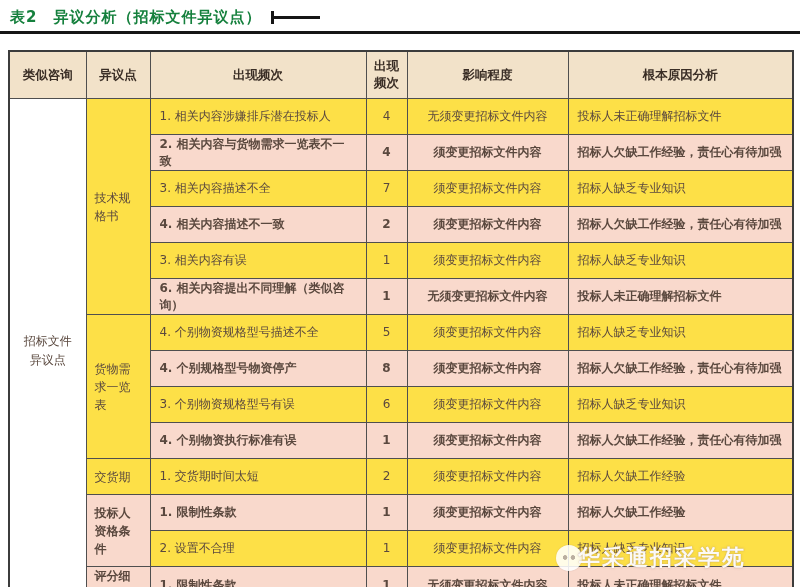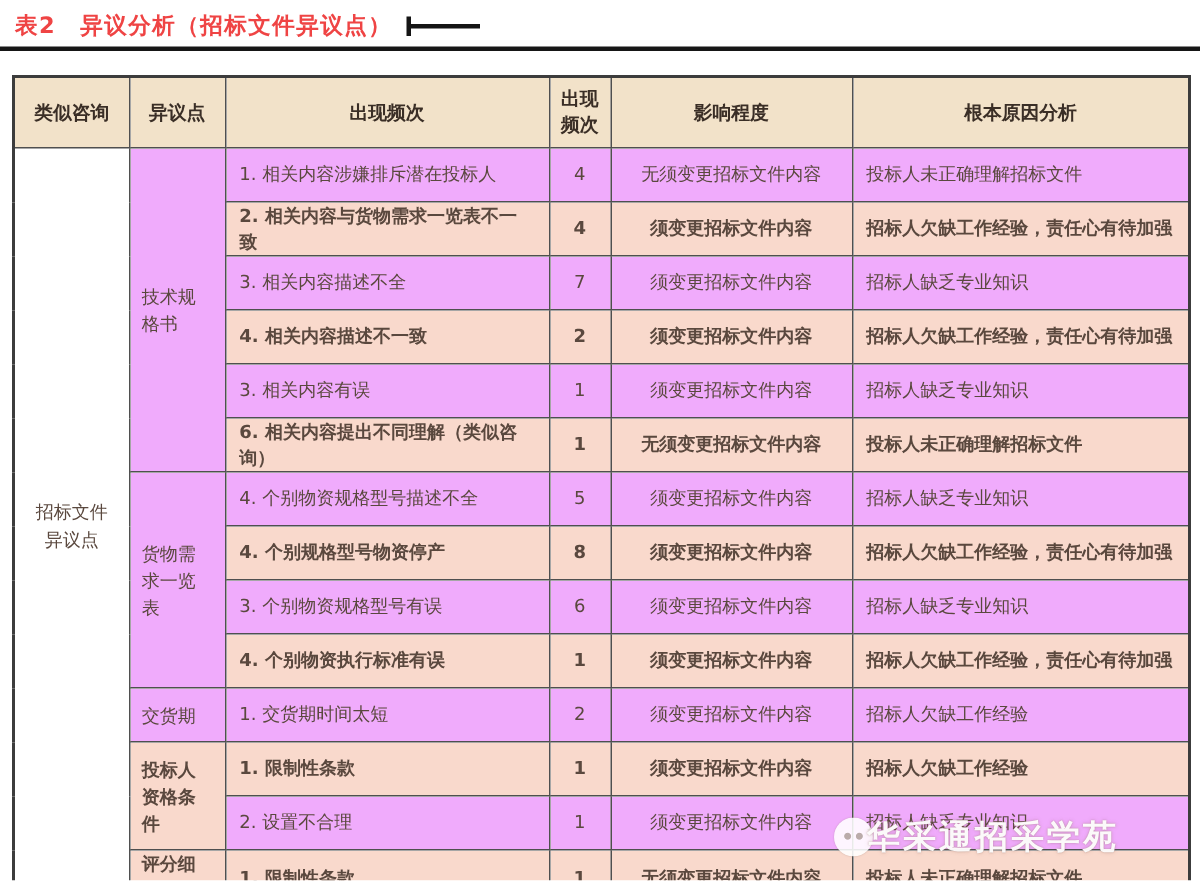--- a/index.html
+++ b/index.html
@@ -1,34 +1,34 @@
 <!DOCTYPE html>
 <html><head>
 <meta charset="utf-8">
 <style>
   html,body{margin:0;padding:0;background:#fff;font-family:"DejaVu Sans",sans-serif;}
   .page{position:relative;width:800px;height:587px;background:#ffffff;overflow:hidden;}
 
   .title-row{position:absolute;top:8px;left:10px;display:flex;align-items:center;}
-  .caption{font-size:15px;font-weight:bold;color:#ef4444;letter-spacing:1px;white-space:nowrap;}
+  .caption{font-size:15px;font-weight:bold;color:#15803d;letter-spacing:1px;white-space:nowrap;}
   .deco{display:flex;align-items:center;margin-left:10px;}
   .deco-tick{width:3px;height:13px;background:#151515;}
   .deco-bar{width:46px;height:3px;background:#151515;}
   .thick-rule{position:absolute;top:31px;left:0;width:800px;height:3px;background:#161616;}
 
   table{position:absolute;top:50px;left:8px;width:784px;border-collapse:collapse;table-layout:fixed;border:2px solid #3c3c3c;}
   th,td{border:1px solid #4f4f4f;overflow:hidden;}
   th{background:#f2e2c9;color:#3a2e26;font-size:12.5px;font-weight:bold;height:46px;text-align:center;line-height:1.35;padding:0 2px;}
   td{font-size:12px;color:#5a483e;height:33px;line-height:1.35;background:#ffffff;}
   td.c{text-align:center;}
   td.l{text-align:left;padding:0 9px;}
   td.grp{text-align:left;padding:0 8px;line-height:1.5;}
   td.stage{text-align:center;padding:0 12px;line-height:1.6;background:#ffffff;}
   td.pink{background:#f9d9cc;font-weight:bold;}
-  td.white{background:#f0abfc;}
+  td.white{background:#fde047;}
 
   .watermark{position:absolute;right:54px;bottom:14px;display:flex;align-items:center;z-index:5;pointer-events:none;}
   .wm-logo{width:26px;height:26px;border-radius:50%;margin-right:-4px;
     background:
       radial-gradient(circle at 35% 48%, rgba(130,110,100,.55) 2px, transparent 2.6px),
       radial-gradient(circle at 65% 48%, rgba(130,110,100,.55) 2px, transparent 2.6px),
       rgba(255,255,255,.88);
     box-shadow:0 0 1px rgba(140,110,100,.5);}
   .wm-text{font-size:22px;font-weight:bold;color:rgba(255,255,255,.95);
     text-shadow:0 0 1px rgba(150,110,100,.6),0 0 3px rgba(150,110,100,.25);

